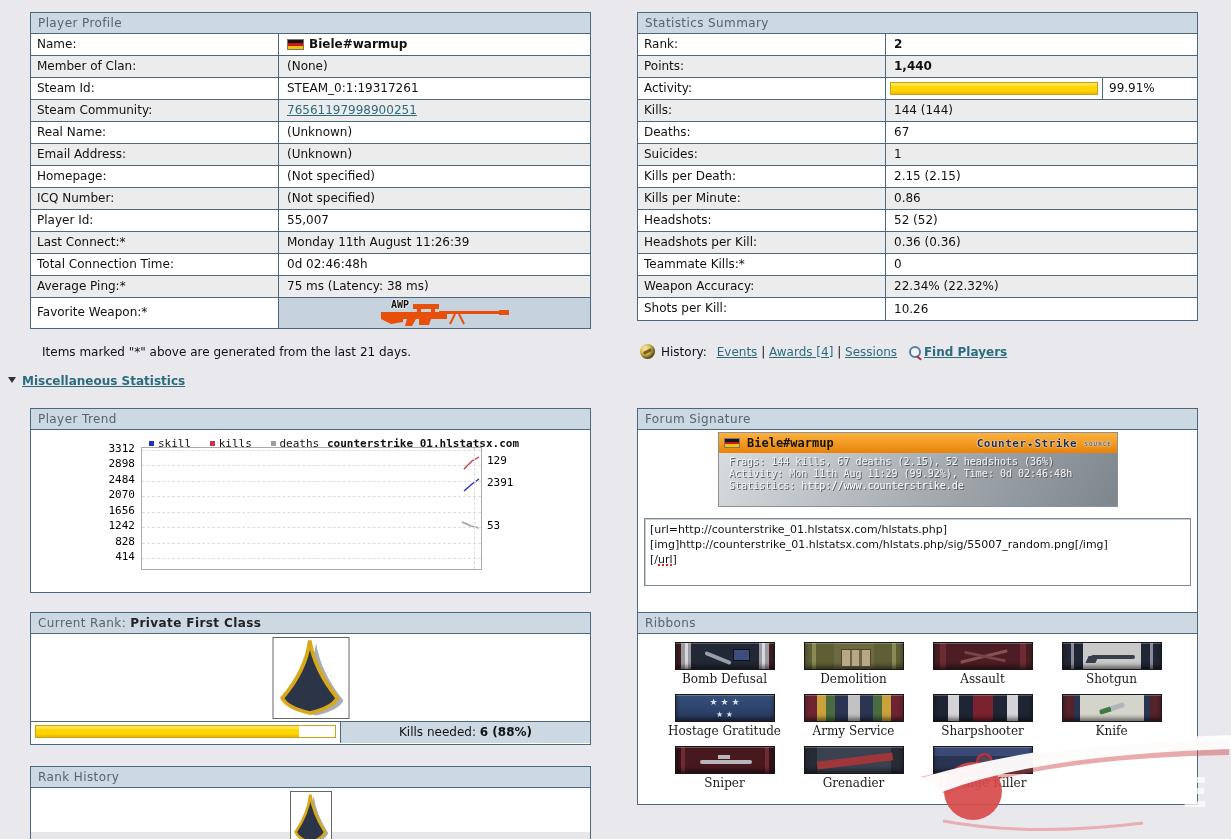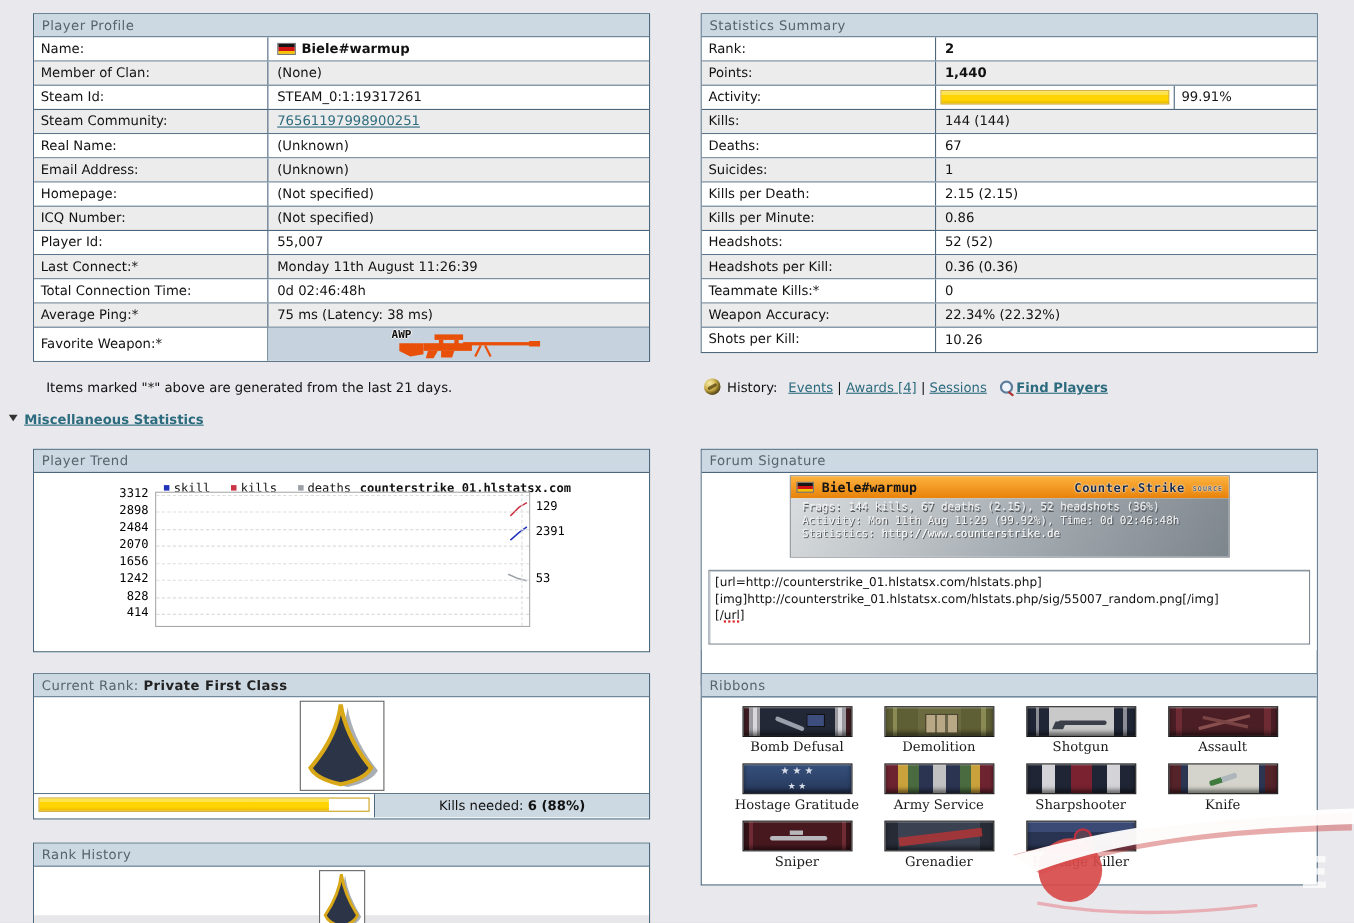--- a/index.html
+++ b/index.html
@@ -17,21 +17,21 @@
   
   .panel{position:absolute;width:561px;background:#fff;border:1px solid var(--bd)}
   .ph{height:21px;line-height:21px;padding:0 7px;background:var(--hdr);border-bottom:1px solid var(--bd);
       color:var(--hdrtxt);font-size:12px;letter-spacing:.4px;overflow:hidden;white-space:nowrap}
   .ph b{color:#222}
 
   
   .tbl .r{display:flex;height:22px;border-bottom:1px solid var(--bd);background:#fff}
   .tbl .r:last-child{border-bottom:none}
   .tbl .r:nth-child(even){background:var(--stripe)}
-  .c1{width:213px;border-right:1px solid var(--bd);padding:0 0 0 6px;line-height:21px;white-space:nowrap}
+  .c1{width:248px;border-right:1px solid var(--bd);padding:0 0 0 6px;line-height:21px;white-space:nowrap}
   .c2{flex:1;padding:0 0 0 8px;line-height:21px;white-space:nowrap;display:flex;align-items:center}
   .r.tall{height:30px}.r.tall .c1,.r.tall .c2{line-height:29px}
   .bold{font-weight:bold}
   a,.lnk{color:var(--link);text-decoration:underline;cursor:pointer}
 
   
   .deflag{display:inline-block;width:17px;height:11px;margin-right:5px;border:1px solid #777;
           background:linear-gradient(#161616 0 34%,#cf1212 34% 67%,#f7c300 67%)}
   .hist-ico{display:inline-block;width:15px;height:15px;border-radius:50%;vertical-align:-3px;margin-right:6px;
             background:radial-gradient(circle at 35% 30%,#f6e9a8,#d2b245 45%,#7a661f 95%);
@@ -390,26 +390,26 @@
     <div class="ribgrid">
       <div class="ribcell">
         <div class="rb rb-bomb"></div>
         <div class="riblab">Bomb Defusal</div>
       </div>
       <div class="ribcell">
         <div class="rb rb-demo"></div>
         <div class="riblab">Demolition</div>
       </div>
       <div class="ribcell">
+        <div class="rb rb-assault"></div>
+        <div class="riblab">Assault</div>
+      </div>
+      <div class="ribcell">
         <div class="rb rb-shotgun"></div>
         <div class="riblab">Shotgun</div>
-      </div>
-      <div class="ribcell">
-        <div class="rb rb-assault"></div>
-        <div class="riblab">Assault</div>
       </div>
       <div class="ribcell">
         <div class="rb rb-hostg"></div>
         <div class="riblab">Hostage Gratitude</div>
       </div>
       <div class="ribcell">
         <div class="rb rb-army"></div>
         <div class="riblab">Army Service</div>
       </div>
       <div class="ribcell">

